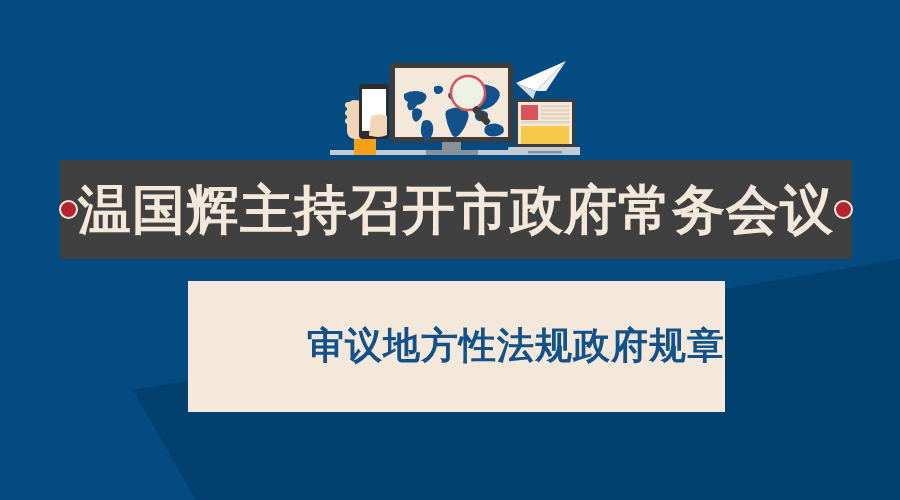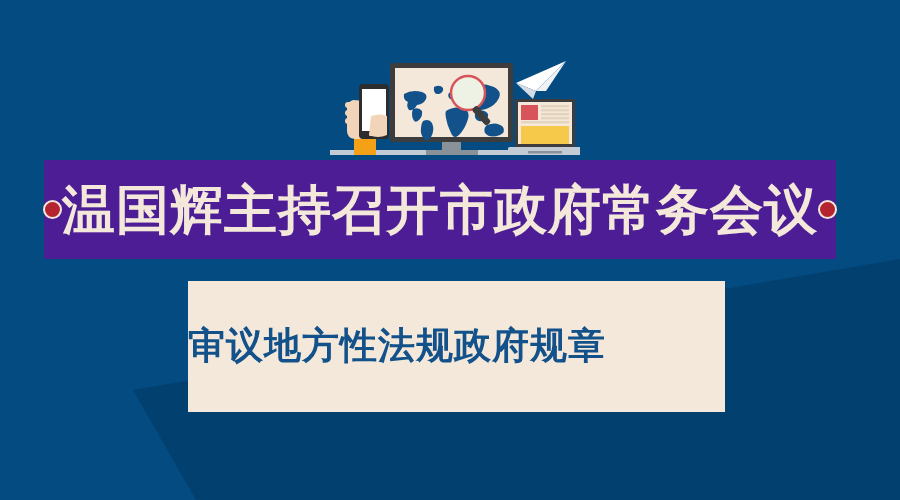--- a/index.html
+++ b/index.html
@@ -34,25 +34,25 @@
     position: absolute;
     left: 330px;
     top: 55px;
     width: 250px;
     height: 108px;
   }
 
   
   .title-banner {
     position: absolute;
-    left: 44px;
+    left: 60px;
     top: 160px;
     width: 792px;
     height: 99px;
-    background: #4c1d95;
+    background: #404040;
     display: flex;
     align-items: center;
     justify-content: center;
   }
   .banner-dot {
     width: 19px;
     height: 19px;
     border-radius: 50%;
     background: #b5252f;
     border: 2.5px solid #f4e8da;
@@ -72,21 +72,21 @@
   
   .subtitle-box {
     position: absolute;
     left: 188px;
     top: 281px;
     width: 537px;
     height: 131px;
     background: #f4e8da;
     display: flex;
     flex-direction: column;
-    align-items: flex-start;
+    align-items: flex-end;
     justify-content: center;
     gap: 10px;
   }
   .subtitle-line {
     font-size: 37px;
     font-weight: bold;
     color: #12518a;
     letter-spacing: 1px;
     white-space: nowrap;
     line-height: 1.05;

